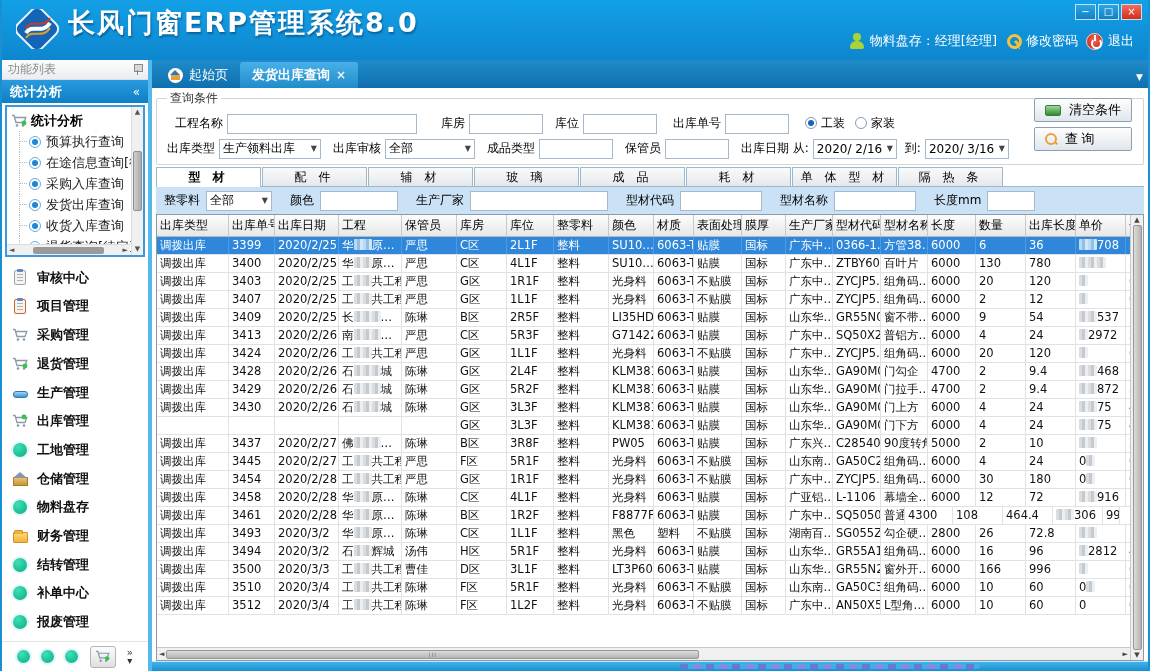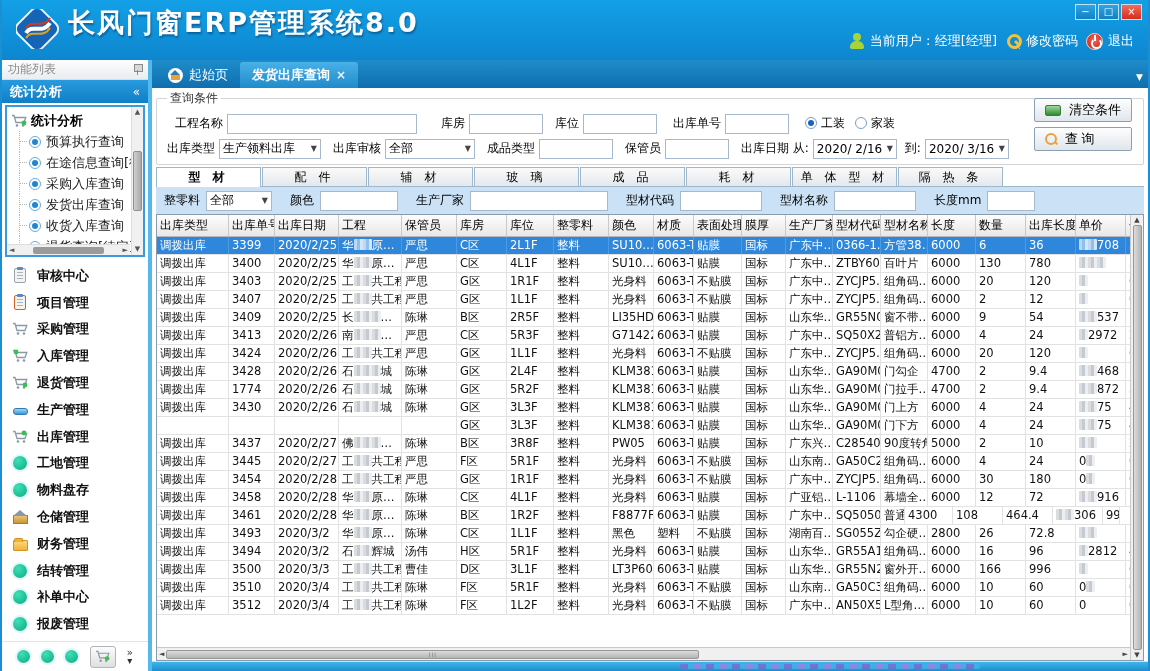--- a/index.html
+++ b/index.html
@@ -143,21 +143,21 @@
     </svg>
     <div class="app-title">长风门窗ERP管理系统8.0</div>
     <div class="winctrl">
       <div class="winbtn">−</div>
       <div class="winbtn">□</div>
       <div class="winbtn close">×</div>
     </div>
     <div class="userbar">
       <span class="grp">
         <span class="ic-user"></span>
-        <span>当前用户：经理[经理]</span>
+        <span>物料盘存：经理[经理]</span>
       </span>
       <span class="grp">
         <span class="ic-key"></span>
         <span>修改密码</span>
       </span>
       <span class="grp">
         <span class="ic-power"></span>
         <span>退出</span>
       </span>
     </div>
@@ -245,31 +245,20 @@
               </svg>
             </span>
             <span>采购管理</span>
           </div>
           <div class="menu-item">
             <span class="mi">
               <svg width="16" height="14" viewBox="0 0 16 14">
                 <path d="M1 1.5h2l2 7h8l1.8-5H4" fill="none" stroke="#8a9aa8" stroke-width="1.3"></path>
                 <circle cx="6" cy="11.5" r="1.3" fill="#8a9aa8"></circle>
                 <circle cx="12" cy="11.5" r="1.3" fill="#8a9aa8"></circle>
-                <circle cx="4" cy="3" r="2.4" fill="#35c24e"></circle>
-              </svg>
-            </span>
-            <span>入库管理</span>
-          </div>
-          <div class="menu-item">
-            <span class="mi">
-              <svg width="16" height="14" viewBox="0 0 16 14">
-                <path d="M1 1.5h2l2 7h8l1.8-5H4" fill="none" stroke="#8a9aa8" stroke-width="1.3"></path>
-                <circle cx="6" cy="11.5" r="1.3" fill="#8a9aa8"></circle>
-                <circle cx="12" cy="11.5" r="1.3" fill="#8a9aa8"></circle>
                 <circle cx="13" cy="9" r="2.4" fill="#35c24e"></circle>
               </svg>
             </span>
             <span>退货管理</span>
           </div>
           <div class="menu-item">
             <span class="mi">
               <span class="ic-prod"></span>
             </span>
             <span>生产管理</span>
@@ -286,29 +275,29 @@
             <span>出库管理</span>
           </div>
           <div class="menu-item">
             <span class="mi">
               <span class="ic-teal"></span>
             </span>
             <span>工地管理</span>
           </div>
           <div class="menu-item">
             <span class="mi">
+              <span class="ic-house"></span>
+            </span>
+            <span>仓储管理</span>
+          </div>
+          <div class="menu-item">
+            <span class="mi">
               <span class="ic-teal"></span>
             </span>
             <span>物料盘存</span>
-          </div>
-          <div class="menu-item">
-            <span class="mi">
-              <span class="ic-house"></span>
-            </span>
-            <span>仓储管理</span>
           </div>
           <div class="menu-item">
             <span class="mi">
               <span class="ic-folder"></span>
             </span>
             <span>财务管理</span>
           </div>
           <div class="menu-item">
             <span class="mi">
               <span class="ic-teal"></span>
@@ -644,21 +633,21 @@
                   <div class="td" style="width:48px">GA90M06.</div>
                   <div class="td" style="width:47px">门勾企</div>
                   <div class="td" style="width:48px">4700</div>
                   <div class="td" style="width:50px">2</div>
                   <div class="td" style="width:50px">9.4</div>
                   <div class="td" style="width:50px"><span class="px" style="width:18px"></span>468</div>
                   <div class="td" style="width:17px">188</div>
                 </div>
                 <div class="tr">
                   <div class="td" style="width:72px">调拨出库</div>
-                  <div class="td" style="width:46px">1774</div>
+                  <div class="td" style="width:46px">3429</div>
                   <div class="td" style="width:64px">2020/2/26</div>
                   <div class="td" style="width:63px">石<span class="px" style="width:27px"></span>城</div>
                   <div class="td" style="width:55px">陈琳</div>
                   <div class="td" style="width:50px">G区</div>
                   <div class="td" style="width:47px">5R2F</div>
                   <div class="td" style="width:55px">整料</div>
                   <div class="td" style="width:45px">KLM3817</div>
                   <div class="td" style="width:40px">6063-T5</div>
                   <div class="td" style="width:48px">贴膜</div>
                   <div class="td" style="width:44px">国标</div>

